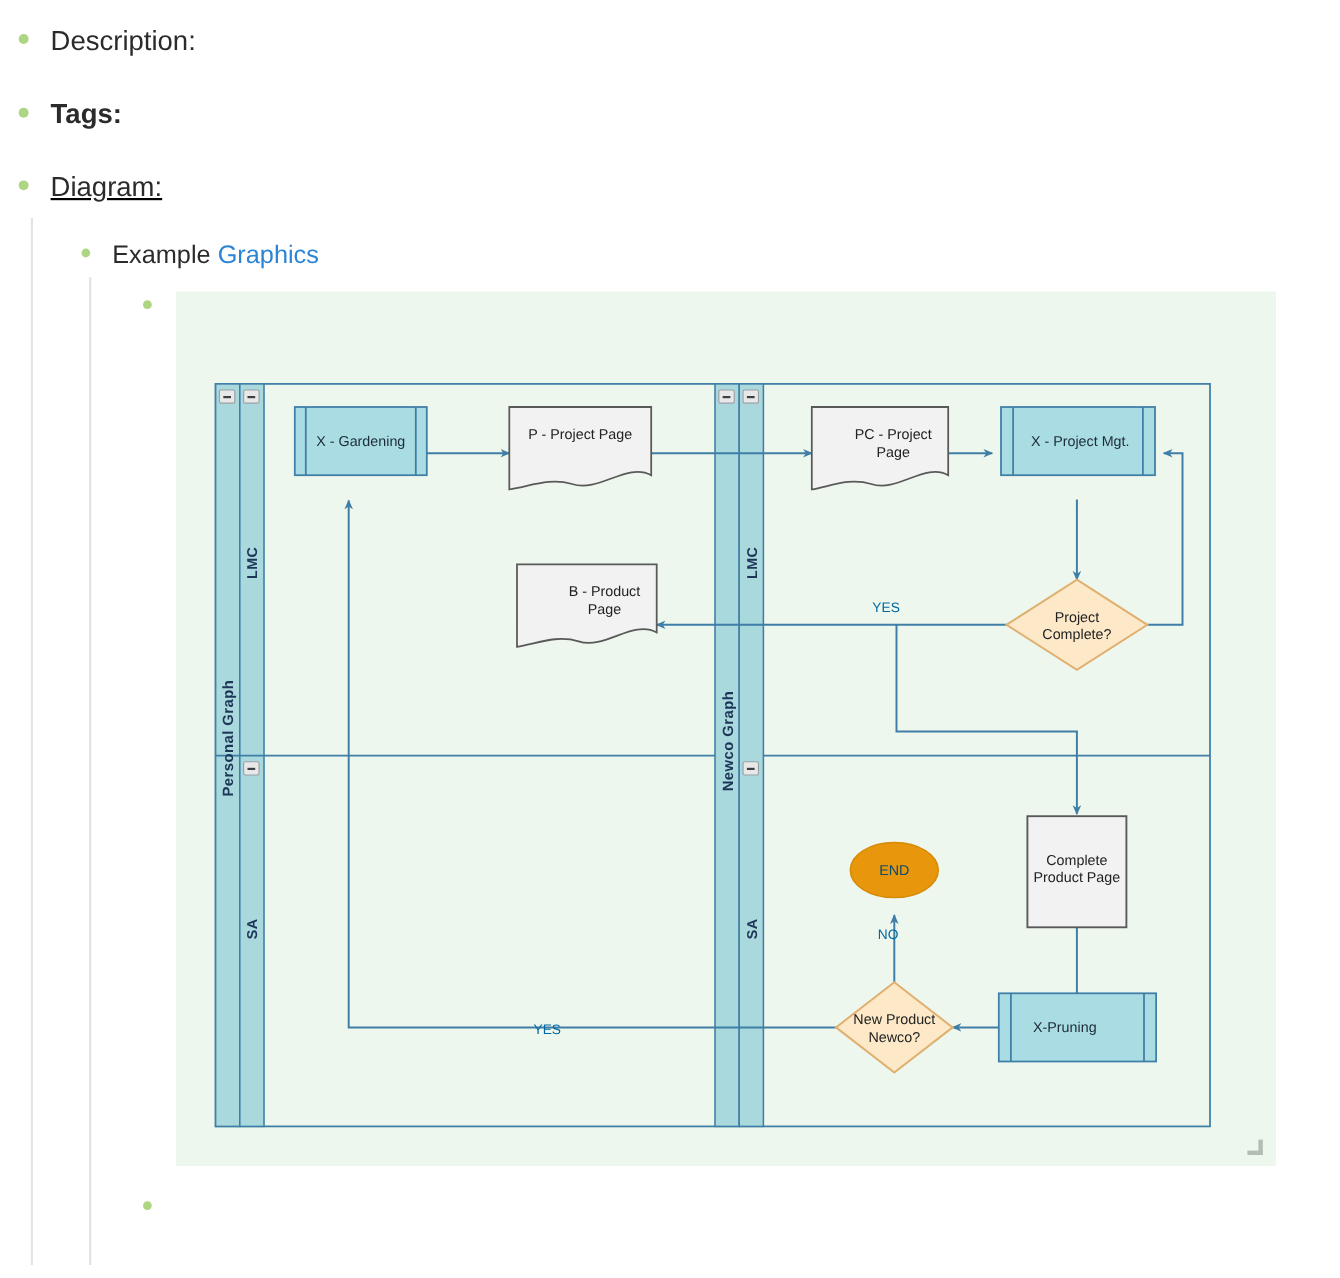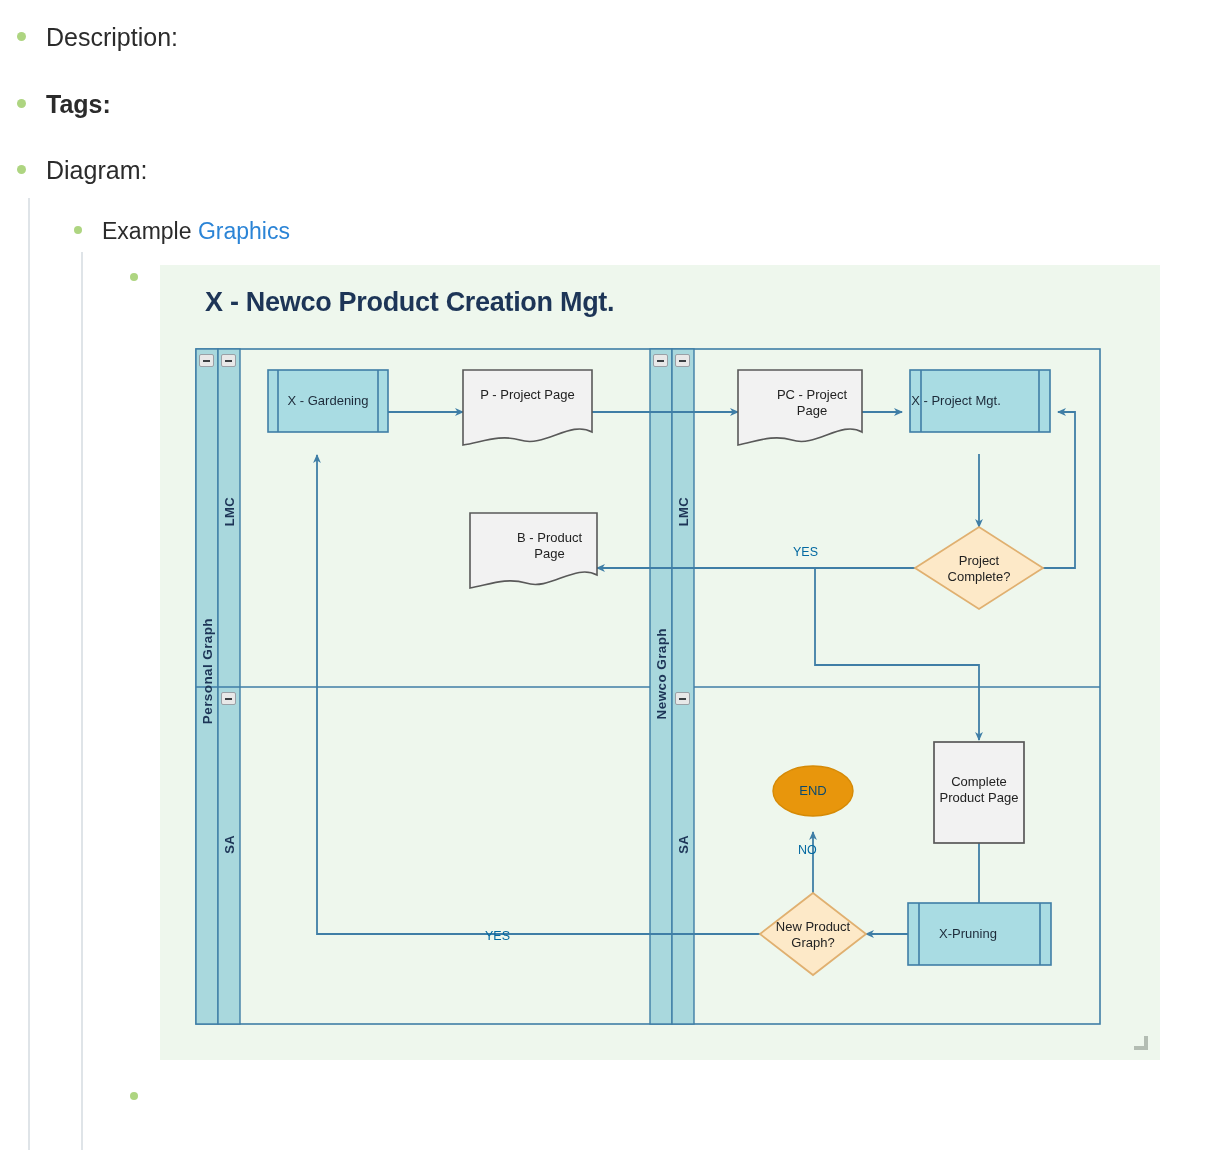--- a/index.html
+++ b/index.html
@@ -42,21 +42,21 @@
     line-height: 1.1;
     white-space: nowrap;
     text-align: center;
   }
   .bullet-text.bold { font-weight: bold; }
   .bullet-text.lvl2 { font-size: 23px; }
   .link { color: #2b84d6; }
 
   .row-description { left: 17px; top: 24px; }
   .row-tags        { left: 17px; top: 91px; }
-  .row-diagram     { left: 17px; top: 157px; }
+  .row-diagram     { left: 17px; top: 157px; text-decoration: underline; }
   .row-example     { left: 74px; top: 219px; }
   .row-figure      { left: 130px; top: 278px; }
   .row-last        { left: 130px; top: 1097px; }
 
   
   .canvas {
     position: absolute;
     left: 160px; top: 265px;
     width: 1000px; height: 795px;
     background: #eef7ed;
@@ -167,21 +167,20 @@
     <span class="bullet-dot small"></span>
   </div>
 
   <div class="bullet-row row-last">
     <span class="bullet-dot small"></span>
     <span class="bullet-text lvl2"></span>
   </div>
 
   <div class="canvas">
 
-    <div class="diagram-title">X - Newco Product Creation Mgt.</div>
 
     <svg class="flow-svg" width="1000" height="795" viewBox="0 0 1000 795">
       <defs>
         <marker id="arrow" markerWidth="9" markerHeight="9" refX="8" refY="4.5" orient="auto" markerUnits="userSpaceOnUse">
           <path d="M0,0.6 L9,4.5 L0,8.4 L2.6,4.5 Z" fill="#3f7ea6"></path>
         </marker>
       </defs>
 
       <rect x="36" y="84" width="904" height="675" fill="none" stroke="#3f7ea6" stroke-width="1.6"></rect>
 
@@ -259,29 +258,29 @@
     <div class="collapse-icon" style="left:39px; top:89px;"></div>
     <div class="collapse-icon" style="left:61px; top:89px;"></div>
     <div class="collapse-icon" style="left:61px; top:427px;"></div>
     <div class="collapse-icon" style="left:493px; top:89px;"></div>
     <div class="collapse-icon" style="left:515px; top:89px;"></div>
     <div class="collapse-icon" style="left:515px; top:427px;"></div>
 
     <div class="node-label" style="left:118px; top:128px; width:100px;">X - Gardening</div>
     <div class="node-label dark" style="left:303px; top:122px; width:129px;">P - Project Page</div>
     <div class="node-label dark" style="left:578px; top:122px; width:124px;padding-left:24px;">PC - Project Page</div>
-    <div class="node-label" style="left:735px; top:128px; width:122px;">X - Project Mgt.</div>
+    <div class="node-label" style="left:761px; top:128px; width:122px;">X - Project Mgt.</div>
     <div class="node-label dark" style="left:310px; top:265px; width:127px;padding-left:32px;">B - Product Page</div>
     <div class="node-label dark" style="left:769px; top:288px; width:100px;">Project
 Complete?</div>
     <div class="node-label dark" style="left:774px; top:509px; width:90px;">Complete
 Product Page</div>
     <div class="node-label" style="left:759px; top:661px; width:98px;">X-Pruning</div>
     <div class="node-label dark" style="left:598px; top:654px; width:110px;">New Product
-Graph?</div>
+Newco?</div>
     <div class="node-label white" style="left:613px; top:518px; width:80px;">END</div>
 
     <div class="edge-label" style="left:633px; top:280px;">YES</div>
     <div class="edge-label" style="left:638px; top:578px;">NO</div>
     <div class="edge-label" style="left:325px; top:664px;">YES</div>
 
     <div class="resize-handle"></div>
   </div>
 
 </div>

